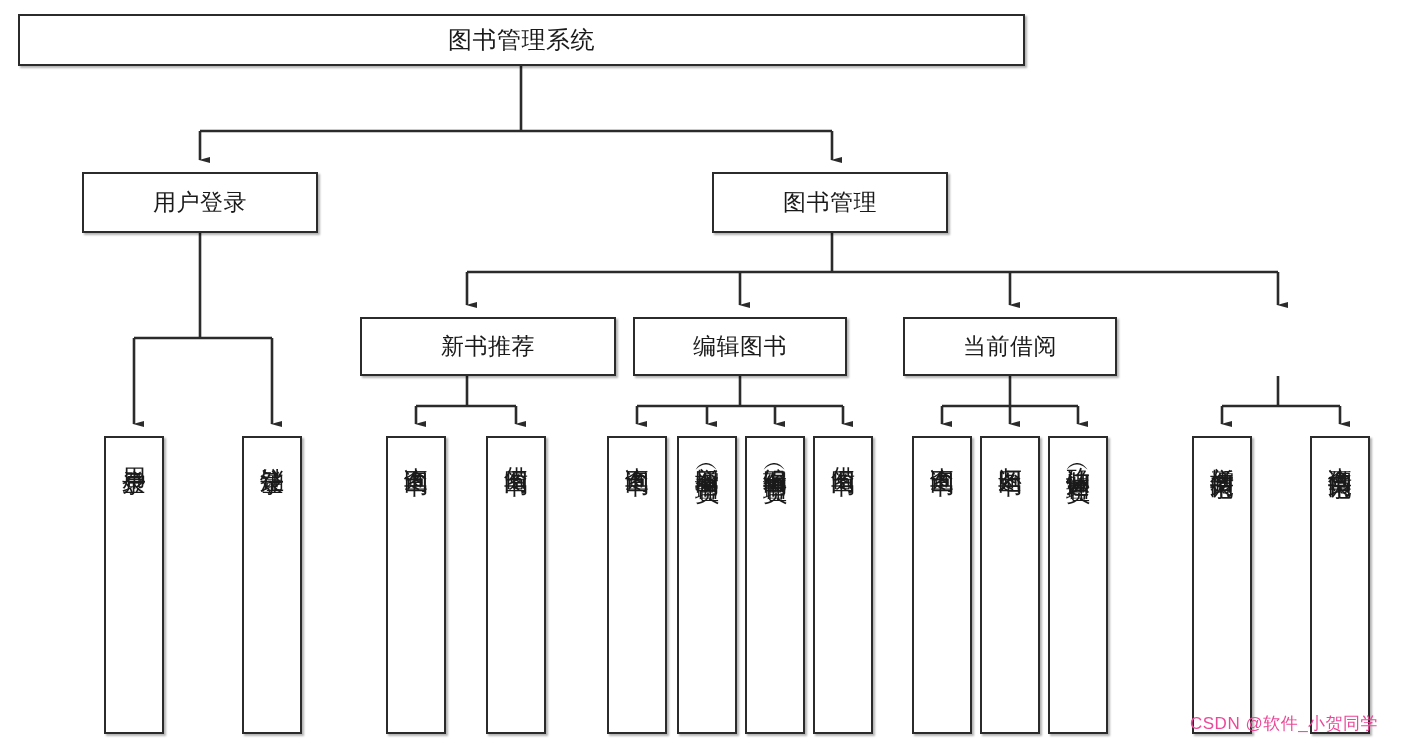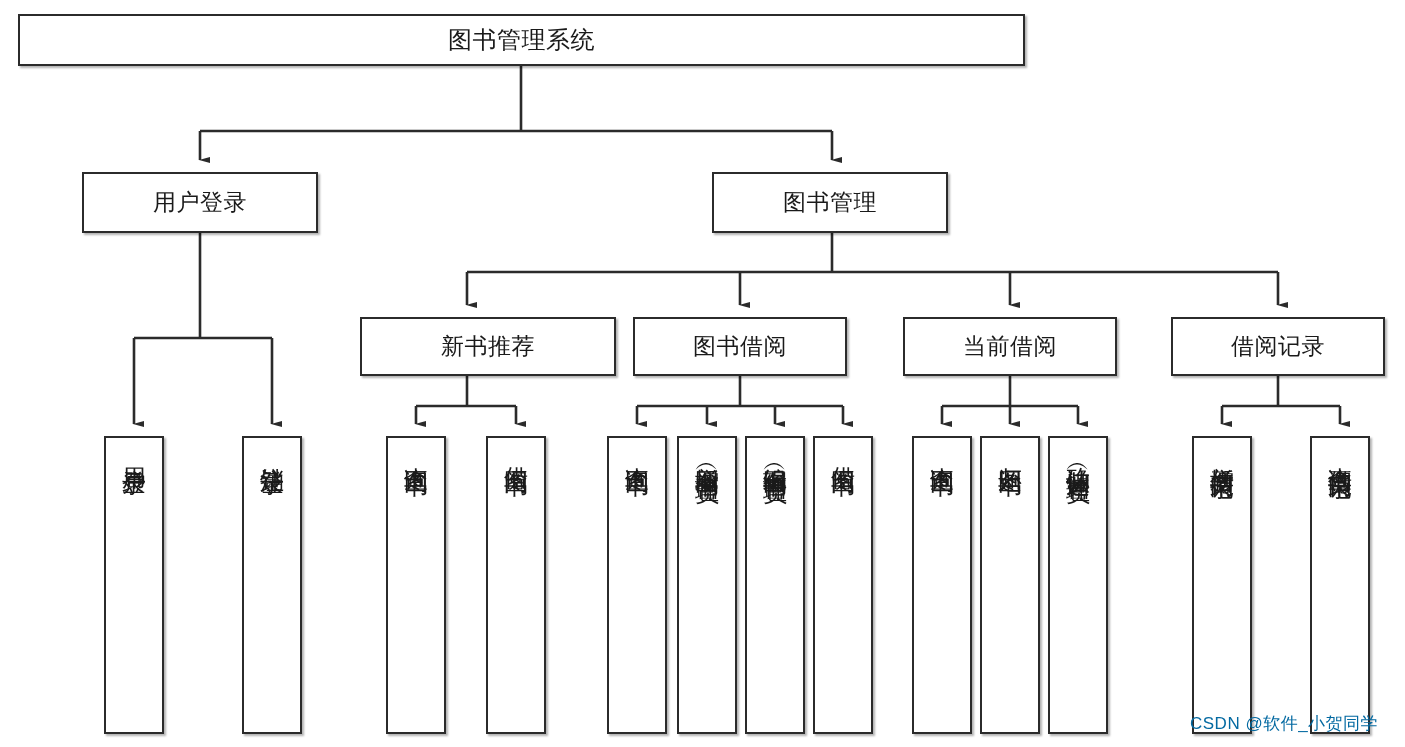--- a/index.html
+++ b/index.html
@@ -41,21 +41,21 @@
     text-orientation:upright;
     font-size:24px;
     line-height:1.0;
     letter-spacing:2px;
   }
 
   .watermark{
     position:absolute;
     left:1190px;top:712px;
     font-size:17px;
-    color:#0369a1;
+    color:#ec4899;
     z-index:5;
     white-space:pre;
     letter-spacing:0.5px;
   }
 </style>
 </head>
 <body>
 
 <div id="canvas">
 
@@ -117,27 +117,24 @@
     <span class="lbl">用户登录</span>
   </div>
   <div class="node h" style="left:712px;top:172px;width:236px;height:61px;align-items:center;">
     <span class="lbl">图书管理</span>
   </div>
 
   <div class="node h" style="left:360px;top:317px;width:256px;height:59px;">
     <span class="lbl">新书推荐</span>
   </div>
   <div class="node h" style="left:633px;top:317px;width:214px;height:59px;">
-    <span class="lbl">图书借阅</span>
+    <span class="lbl">编辑图书</span>
   </div>
   <div class="node h" style="left:903px;top:317px;width:214px;height:59px;font-family:Liberation Serif, serif;">
     <span class="lbl">当前借阅</span>
-  </div>
-  <div class="node h" style="left:1171px;top:317px;width:214px;height:59px;">
-    <span class="lbl">借阅记录</span>
   </div>
 
   <div class="node v" style="left:104px;top:436px;width:60px;height:298px;">
     <span class="lbl">用户登录</span>
   </div>
   <div class="node v" style="left:242px;top:436px;width:60px;height:298px;">
     <span class="lbl">注销登录</span>
   </div>
 
   <div class="node v" style="left:386px;top:436px;width:60px;height:298px;">

